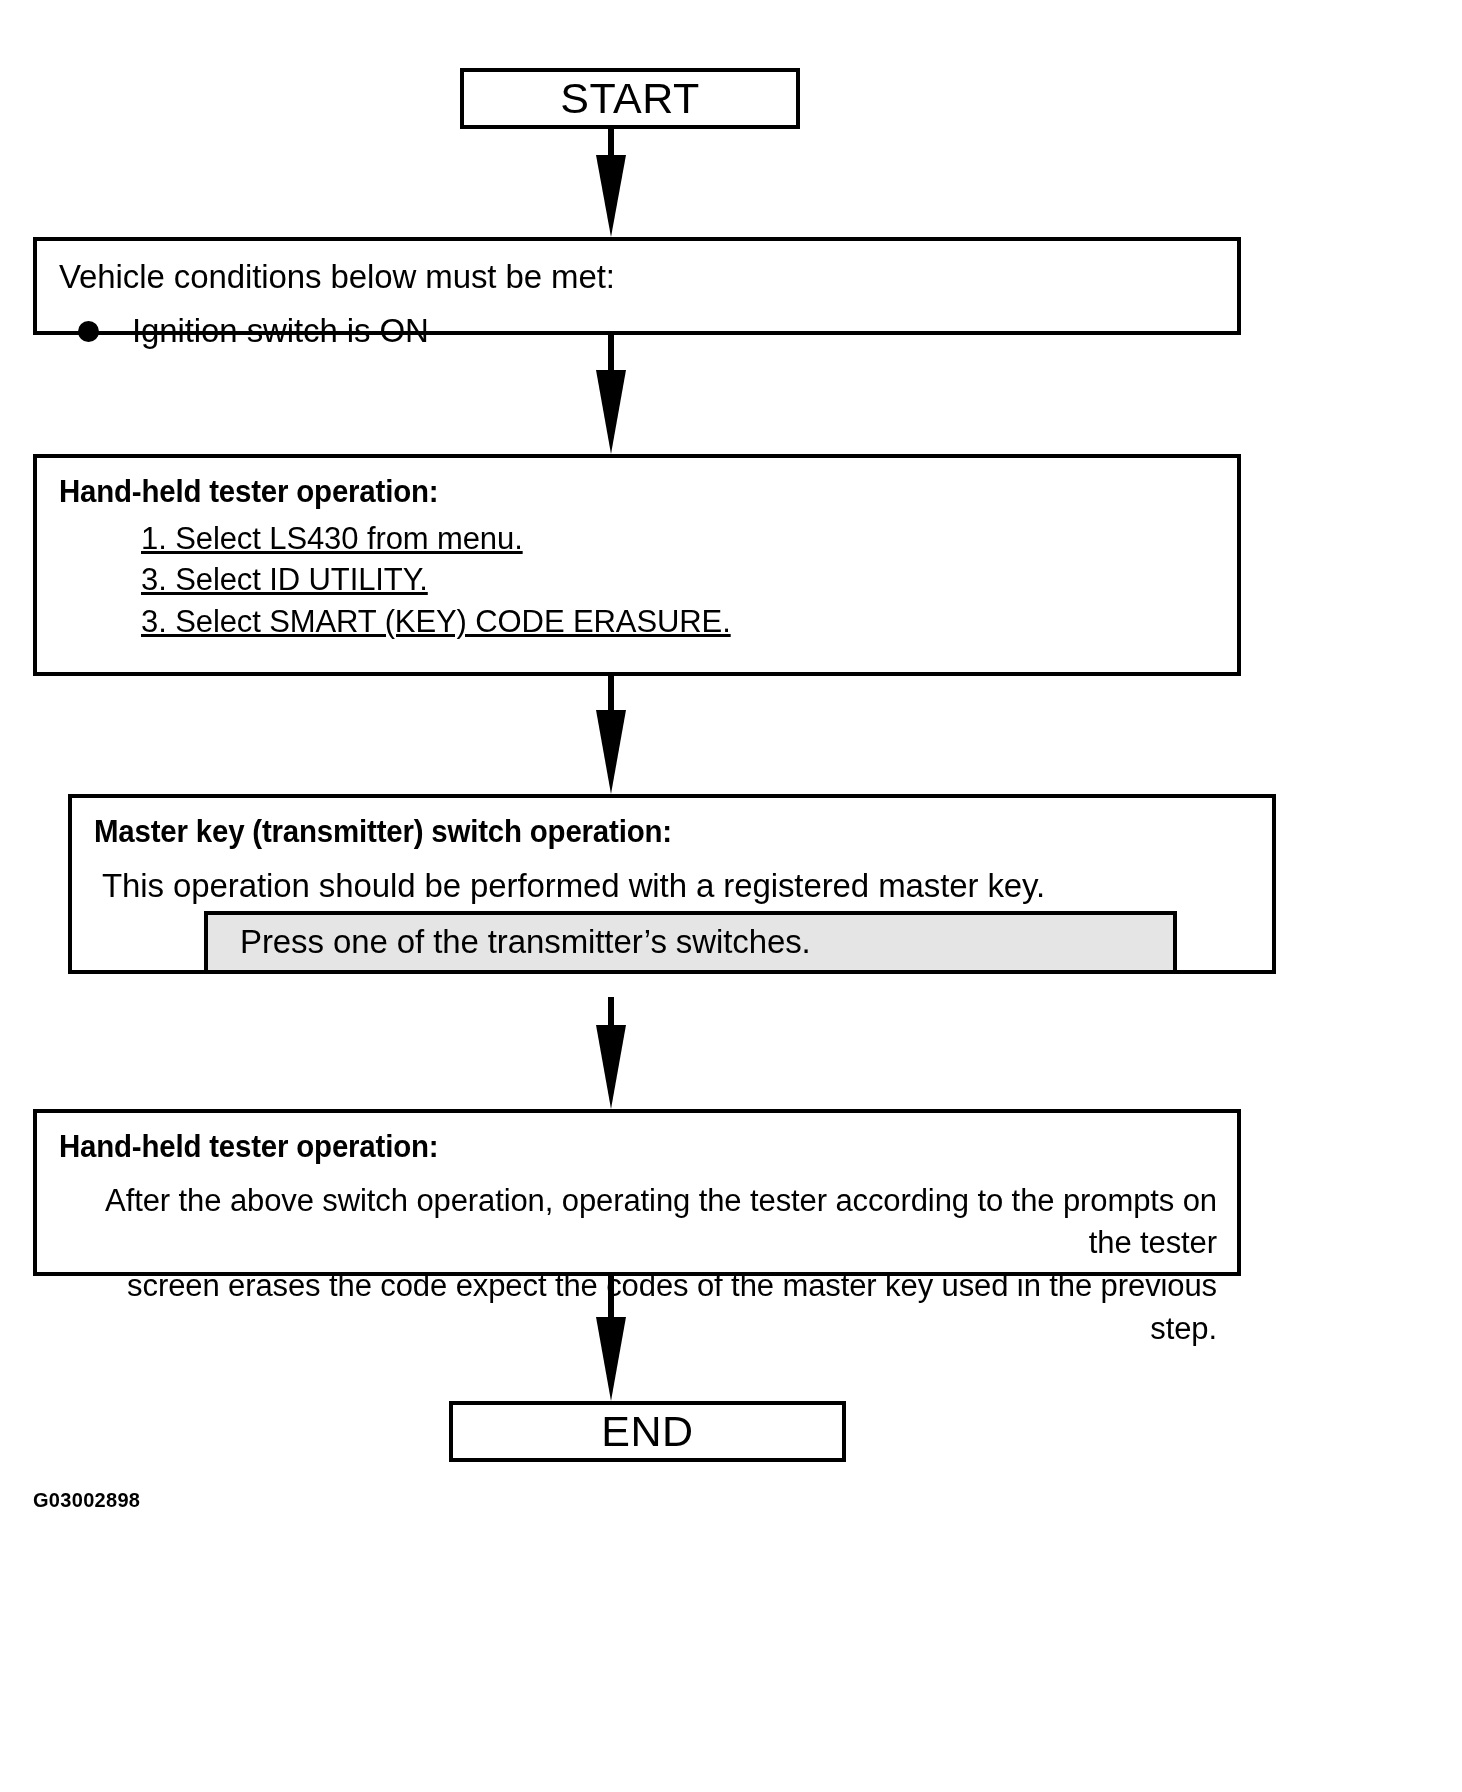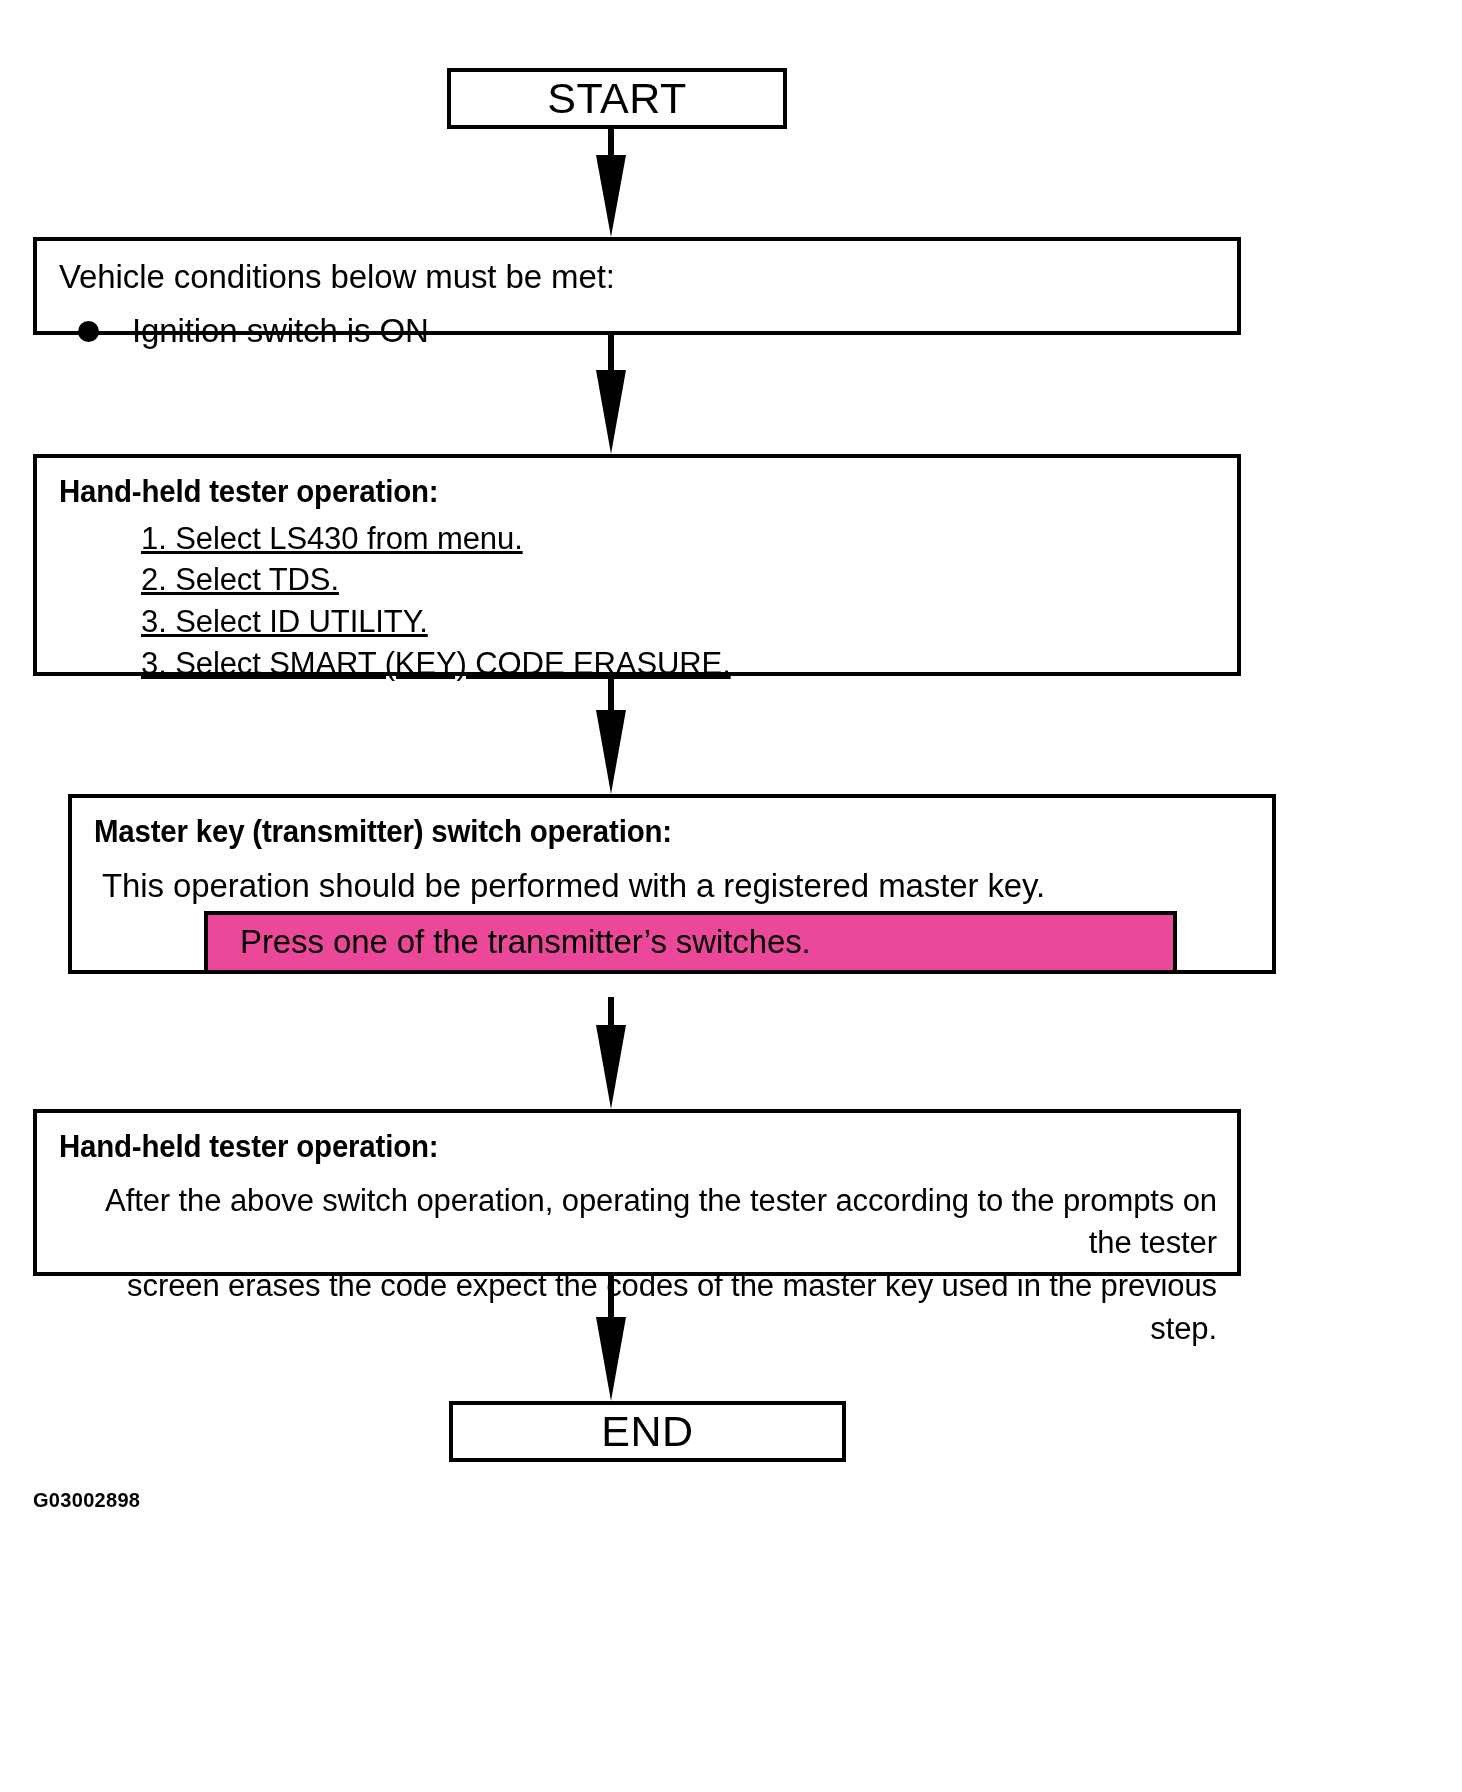--- a/index.html
+++ b/index.html
@@ -96,21 +96,21 @@
     padding-left: 82px;
     white-space: nowrap;
     text-decoration: underline;
   }
 
   
   .inner-box {
     position: absolute;
     box-sizing: border-box;
     border: 4px solid #000000;
-    background: #ec4899;
+    background: #e5e5e5;
     display: flex;
     align-items: center;
   }
   .inner-box .line {
     padding-left: 32px;
   }
 
   
   .arrow {
     position: absolute;
@@ -142,21 +142,21 @@
     letter-spacing: 0.3px;
     line-height: 1;
     font-weight: bold;
   }
 </style>
 </head>
 <body>
 
 <div class="canvas">
 
-  <div class="node terminal" style="left:447px; top:68px; width:340px; height:61px;">
+  <div class="node terminal" style="left:460px; top:68px; width:340px; height:61px;">
     <span>START</span>
   </div>
 
   <div class="arrow" style="left:596px; top:129px; width:30px; height:108px;">
     <div class="stem" style="height:28px;"></div>
     <div class="head" style="border-top-width:82px;"></div>
   </div>
 
   <div class="node proc" style="left:33px; top:237px; width:1208px; height:98px;">
     <div class="line">Vehicle conditions below must be met:</div>
@@ -168,21 +168,20 @@
 
   <div class="arrow" style="left:596px; top:335px; width:30px; height:119px;">
     <div class="stem" style="height:37px;"></div>
     <div class="head" style="border-top-width:84px;"></div>
   </div>
 
   <div class="node proc" style="left:33px; top:454px; width:1208px; height:222px;">
     <div class="hdr">Hand-held tester operation:</div>
     <ul class="numlist">
       <li>1. Select LS430 from menu.</li>
-      <li>2. Select TDS.</li>
       <li>3. Select ID UTILITY.</li>
       <li>3. Select SMART (KEY) CODE ERASURE.</li>
     </ul>
   </div>
 
   <div class="arrow" style="left:596px; top:676px; width:30px; height:118px;">
     <div class="stem" style="height:36px;"></div>
     <div class="head" style="border-top-width:84px;"></div>
   </div>
 

